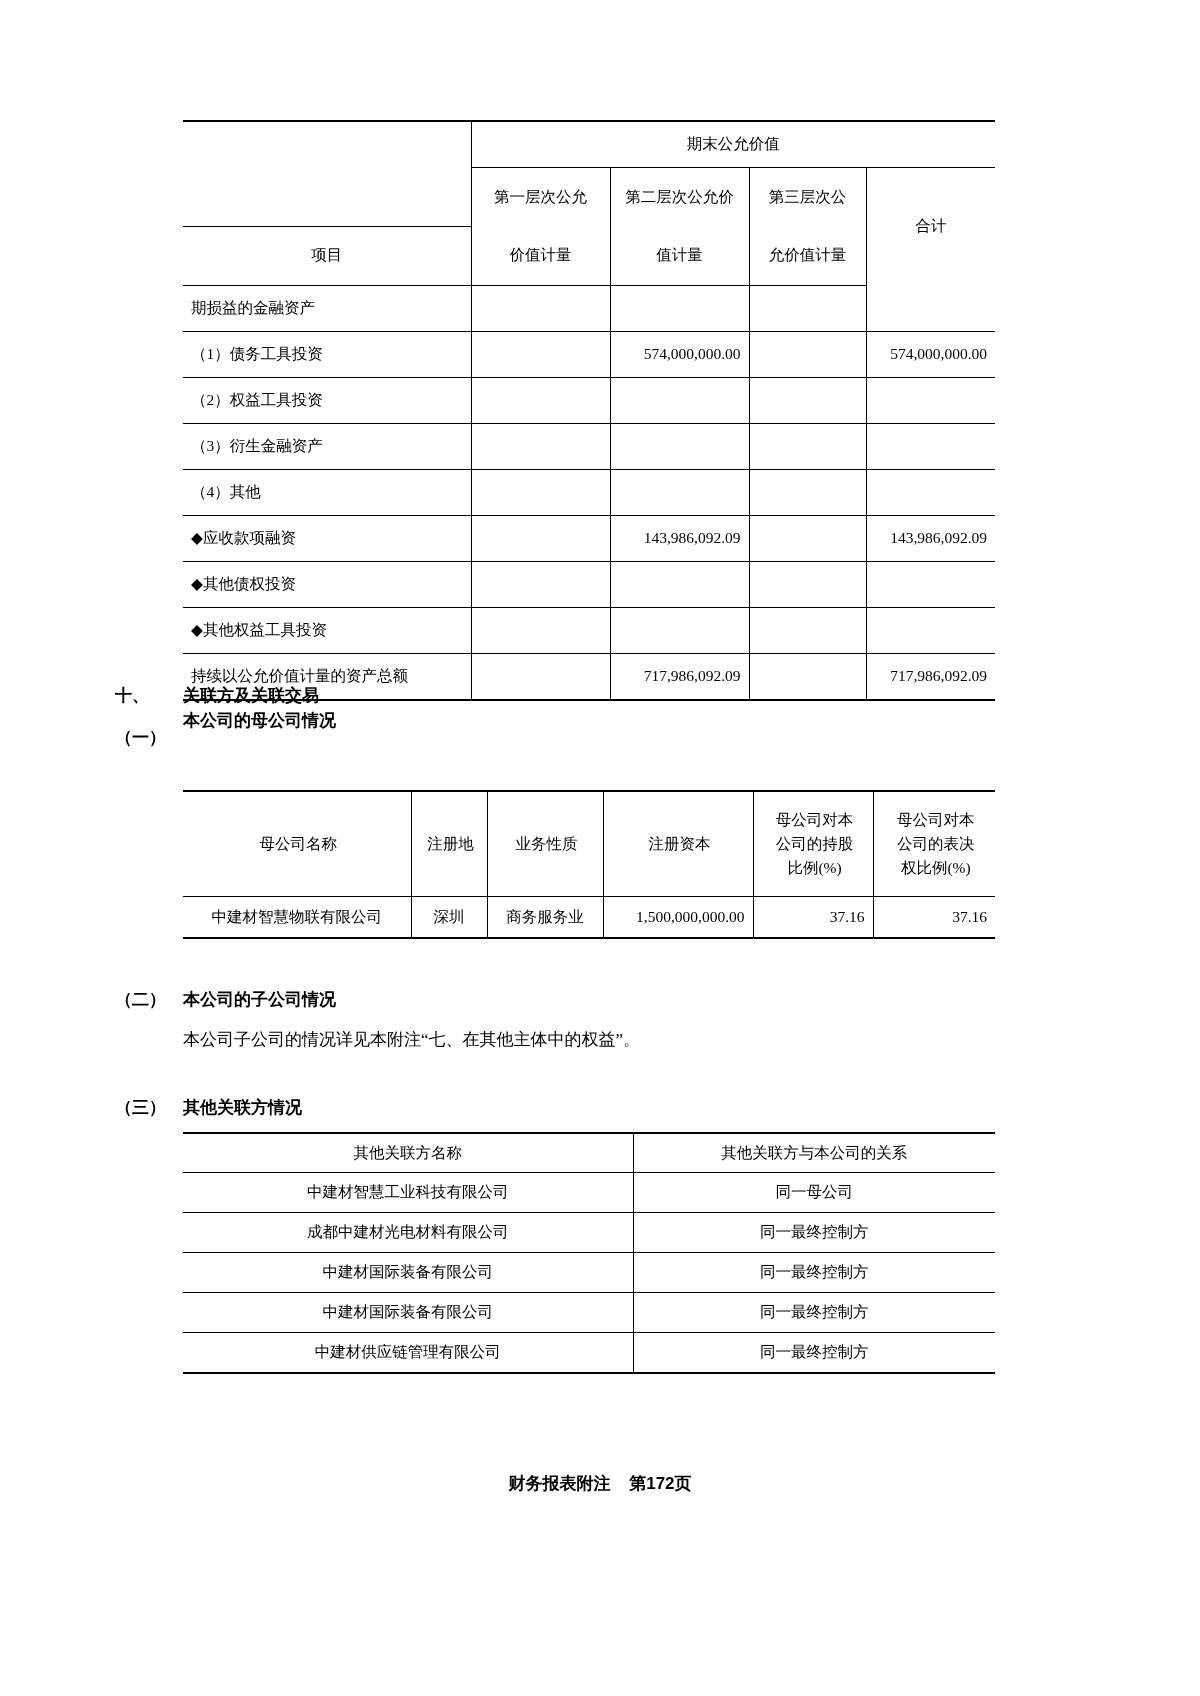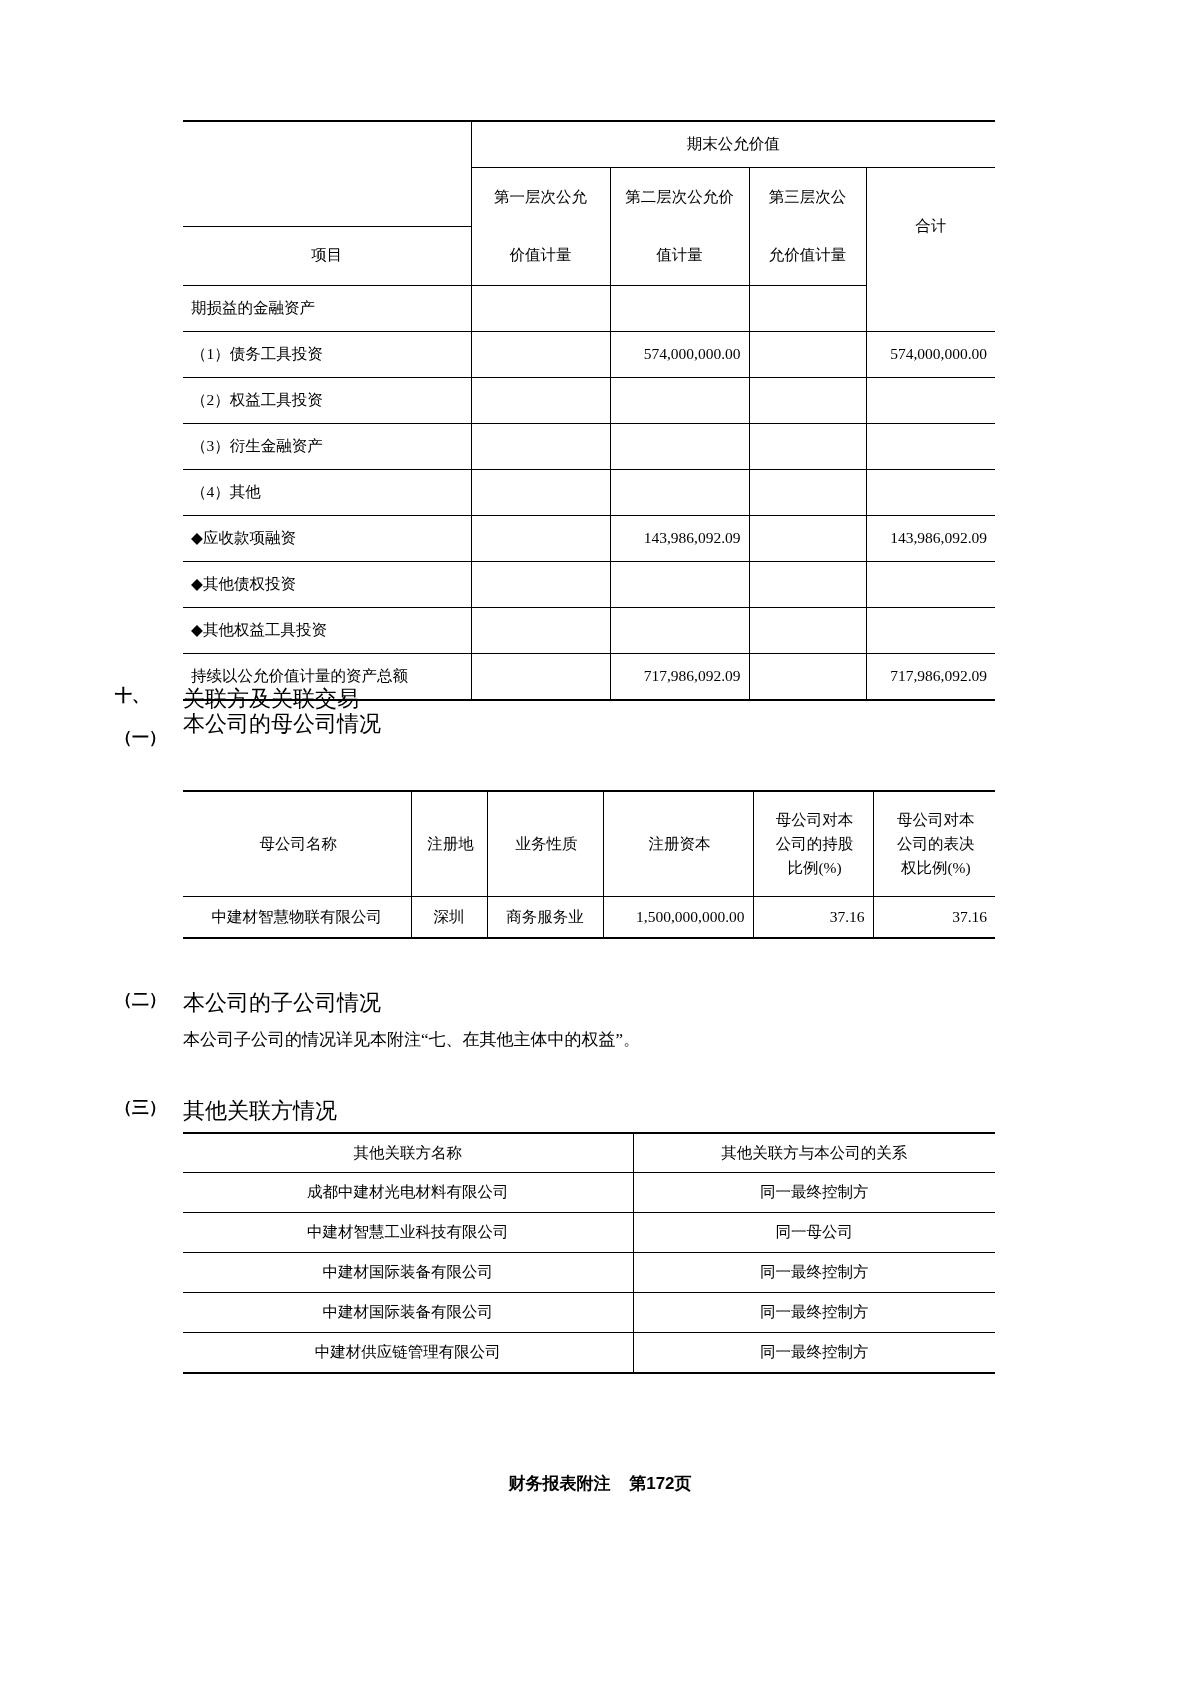--- a/index.html
+++ b/index.html
@@ -66,22 +66,22 @@
   .fv .col-total { width: 129px; }
 
   .cellpad-left { padding-left: 12px; }
   .indent1 { padding-left: 42px; }
   .indent2 { padding-left: 22px; }
 
   
   .sec-h {
     position: absolute;
     font-family: "Liberation Sans", "DejaVu Sans", sans-serif;
-    font-weight: normal;
-    font-size: 22px;
+    font-weight: bold;
+    font-size: 17px;
   }
   .sec-num {
     position: absolute;
     font-family: "Liberation Sans", "DejaVu Sans", sans-serif;
     font-weight: bold;
     font-size: 17px;
   }
   .para {
     position: absolute;
     font-size: 17px;
@@ -328,26 +328,26 @@
       <colgroup>
           <col class="r1">
           <col class="r2">
         </colgroup>
       <tbody>
         <tr class="top-rule hline">
           <td class="noleft" style="height:38px;">其他关联方名称</td>
           <td class="noright">其他关联方与本公司的关系</td>
         </tr>
         <tr class="hline">
+          <td class="noleft" style="height:39px;">中建材智慧工业科技有限公司</td>
+          <td class="noright">同一母公司</td>
+        </tr>
+        <tr class="hline">
           <td class="noleft" style="height:39px;">成都中建材光电材料有限公司</td>
           <td class="noright">同一最终控制方</td>
-        </tr>
-        <tr class="hline">
-          <td class="noleft" style="height:39px;">中建材智慧工业科技有限公司</td>
-          <td class="noright">同一母公司</td>
         </tr>
         <tr class="hline">
           <td class="noleft" style="height:39px;">中建材国际装备有限公司</td>
           <td class="noright">同一最终控制方</td>
         </tr>
         <tr class="hline">
           <td class="noleft" style="height:39px;">中建材国际装备有限公司</td>
           <td class="noright">同一最终控制方</td>
         </tr>
         <tr class="bottom-rule">

